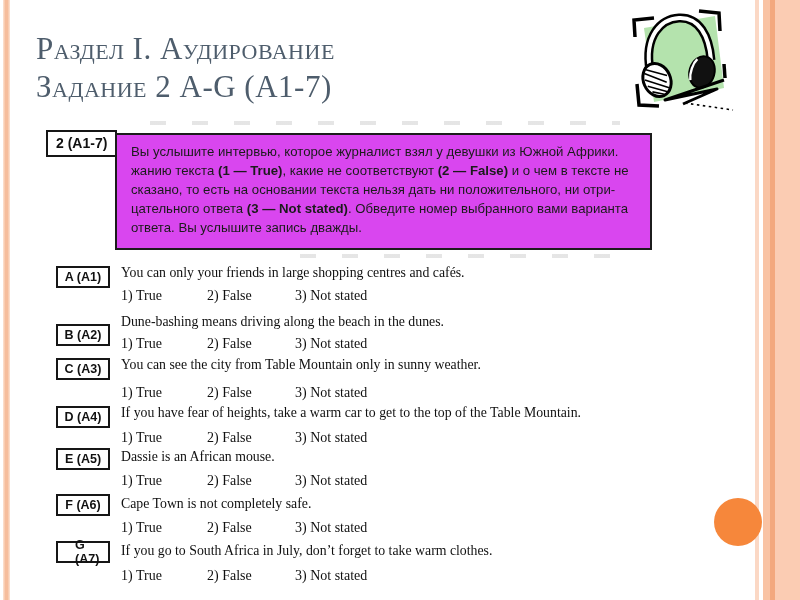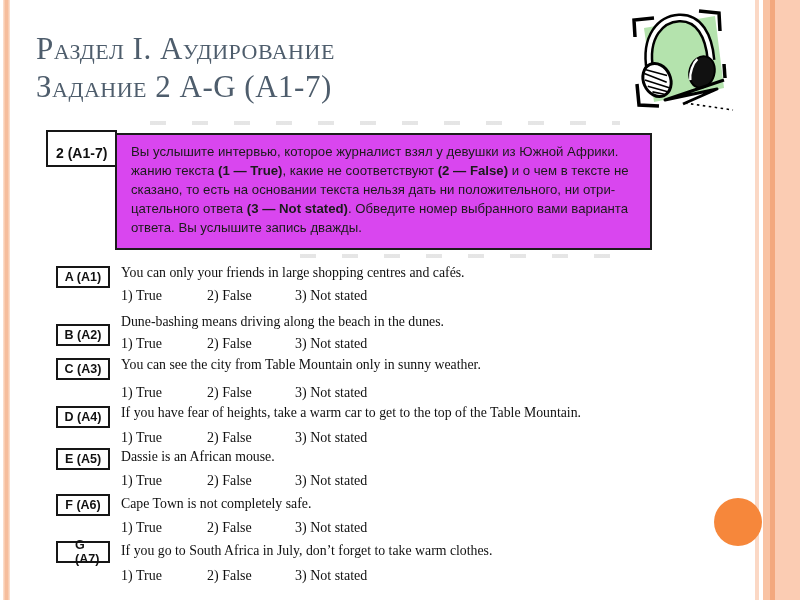--- a/index.html
+++ b/index.html
@@ -18,21 +18,21 @@
   .title-line{position:absolute;left:36px;color:#4e5d6c;font-family:"Liberation Serif",serif;
               font-variant:small-caps;font-weight:normal;letter-spacing:.5px;white-space:nowrap;}
   .title-1{top:31px;font-size:31px;}
   .title-2{top:69px;font-size:31px;}
 
   
   .clipart{position:absolute;left:627px;top:6px;width:110px;height:110px;}
 
   
   .task-number-box{position:absolute;left:46px;top:130px;border:2px solid #161616;background:#fff;
-                   padding:13px 8px 4px 8px;font-size:14px;font-weight:bold;color:#111;}
+                   padding:3px 8px 4px 8px;font-size:14px;font-weight:bold;color:#111;}
   .instruction-box{position:absolute;left:115px;top:133px;width:537px;height:117px;box-sizing:border-box;
                    border:2px solid #1c1c1c;background:#d946ef;padding:7px 10px 0 14px;}
   .iline{font-size:13.2px;line-height:19px;color:#1b1b1b;white-space:nowrap;}
   .iline b{font-weight:bold;}
 
   .qlabel{position:absolute;left:56px;width:54px;height:22px;box-sizing:border-box;border:2px solid #161616;
           background:#fff;display:flex;align-items:center;justify-content:center;
           font-size:12.5px;font-weight:bold;color:#111;}
   .qstmt{position:absolute;left:121px;font-family:"Liberation Serif",serif;font-size:13.8px;
          color:#101010;white-space:nowrap;}

